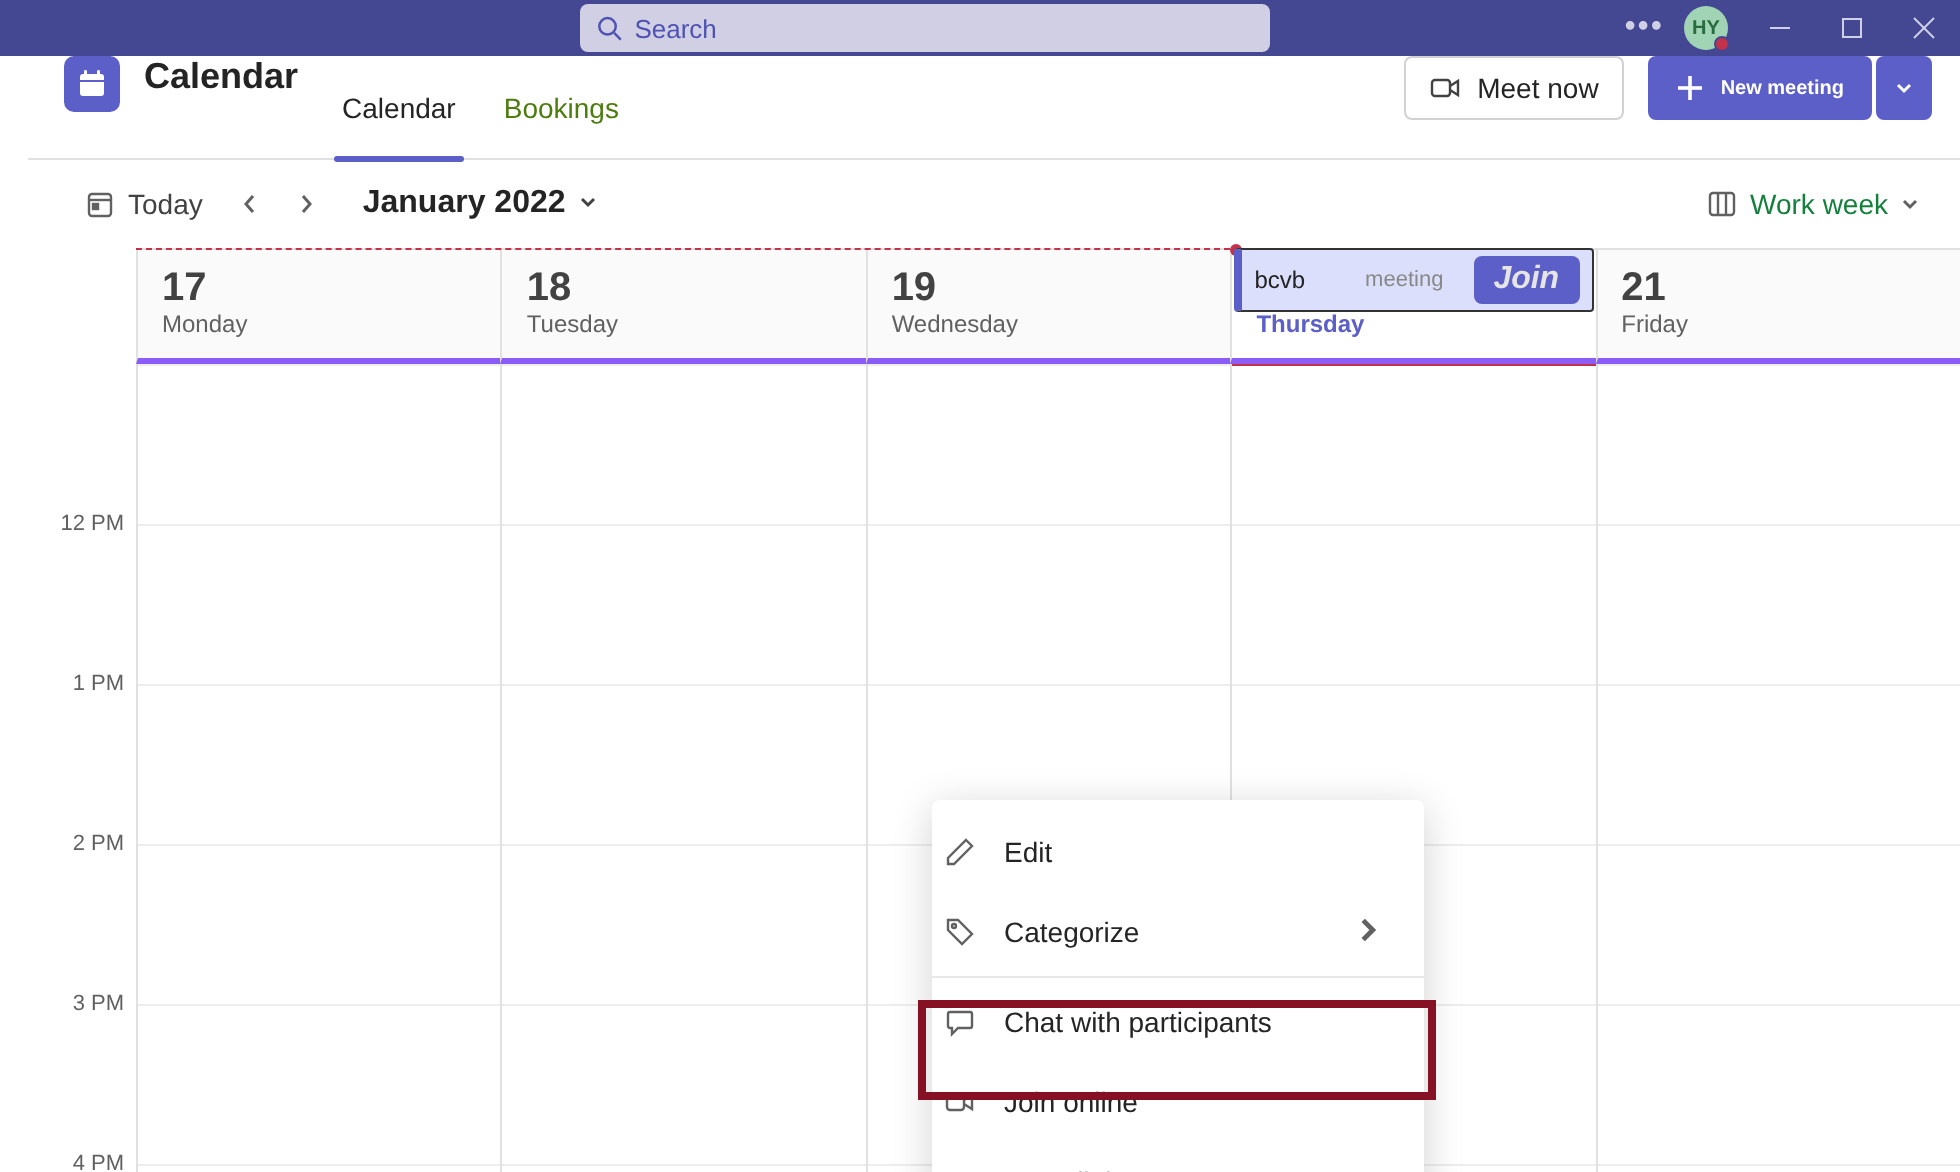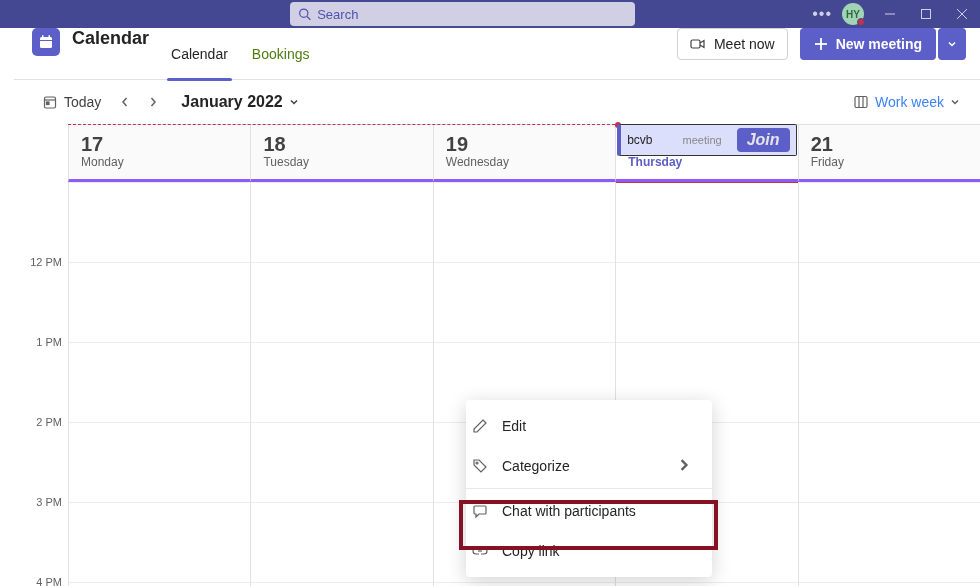--- a/index.html
+++ b/index.html
@@ -24,33 +24,33 @@
   .hdr { height: 52px; display: flex; align-items: flex-start; padding-left: 18px; padding-right: 14px; border-bottom: 1px solid #e1e1e1; }
   .app-icon { width: 28px; height: 28px; background: #5b5fc7; border-radius: 5px; display: flex; align-items: center; justify-content: center; margin-right: 12px; }
   .app-icon svg { width: 16px; height: 16px; fill: #fff; }
   .app-title { font-size: 18px; font-weight: 700; color: #242424; margin-right: 18px; }
   .tab { font-size: 14px; color: #4d7c0f; padding: 0 4px; margin-right: 16px; height: 52px; display: flex; align-items: center; cursor: pointer; }
   .tab.active { color: #242424; position: relative; }
   .tab.active::after { content:""; position:absolute; bottom:-1px; left:0; right:0; height:3px; background:#5b5fc7; border-radius:2px;}
   .hdr-spacer { flex: 1; }
   .btn-meet { height: 32px; border: 1px solid #d1d1d1; border-radius: 4px; background: #fff; display: flex; align-items: center; padding: 0 12px; font-size: 14px; color: #242424; margin-right: 12px; cursor: pointer; }
   .btn-meet svg { width: 16px; height: 16px; margin-right: 8px; }
-  .btn-new { height: 32px; background: #5b5fc7; color: #fff; border-radius: 4px; display: flex; align-items: center; padding: 0 14px; font-size: 14px; font-weight: 600; cursor: pointer; }
+  .btn-new { height: 32px; background: #5b5fc7; color: #fff; border-radius: 4px; display: flex; align-items: center; padding: 0 14px; font-size: 10px; font-weight: 600; cursor: pointer; }
   .btn-new svg { width: 14px; height: 14px; margin-right: 8px; stroke: #fff; }
   .btn-new-dd { height: 32px; width: 28px; background: #5b5fc7; color: #fff; border-radius: 4px; margin-left: 2px; display: flex; align-items: center; justify-content: center; cursor: pointer; }
 
   
   .toolbar { height: 44px; display: flex; align-items: center; padding-left: 28px; padding-right: 14px; }
   .today-btn { display: flex; align-items: center; color: #424242; font-size: 14px; margin-right: 10px; cursor:pointer;}
   .today-btn svg { width: 16px; height: 16px; margin-right: 6px; }
   .nav-arrow { width: 28px; height: 28px; display: flex; align-items: center; justify-content: center; color: #616161; cursor:pointer;}
   .month-lbl { font-size: 16px; font-weight: 700; color: #242424; margin-left: 14px; display:flex; align-items:center; cursor:pointer;}
   .month-lbl .chev { margin-left: 6px; }
   .toolbar-spacer { flex: 1; }
-  .ww-btn { display: flex; align-items: center; color: #3b82f6; font-size: 14px; cursor:pointer;text-align:right;}
+  .ww-btn { display: flex; align-items: center; color: #15803d; font-size: 14px; cursor:pointer;text-align:right;}
   .ww-btn svg { width: 16px; height: 16px; margin-right: 6px; }
   .ww-btn .chev { margin-left: 6px; }
 
   
   .cal-wrap { position: absolute; top: 96px; left: 0; right: 0; bottom: 0; }
   .time-col { position: absolute; left: 0; top: 58px; width: 54px; }
   .time-lbl { position: absolute; right: 6px; font-size: 11px; color: #616161; transform: translateY(-50%); }
   .day-hdr-row { position: absolute; left: 54px; right: 0; top: 0; height: 58px; display: flex; }
   .day-hdr { flex: 1; border-left: 1px solid #e1e1e1; border-top: 1px solid #e1e1e1; border-bottom: 3px solid #8b5cf6; padding: 8px 12px 0 12px; background:#fafafa;}
   .day-hdr.today { background: #fff; }
@@ -276,20 +276,27 @@
   </div>
   <div class="ctx-sep"></div>
   <div class="ctx-item">
     <svg viewBox="0 0 16 16" stroke-width="1.2">
         <path d="M3 3 H13 A1 1 0 0 1 14 4 V10 A1 1 0 0 1 13 11 H7 L4 14 V11 H3 A1 1 0 0 1 2 10 V4 A1 1 0 0 1 3 3 Z"></path>
       </svg>
     <span>Chat with participants</span>
   </div>
   <div class="ctx-item">
     <svg viewBox="0 0 16 16" stroke-width="1.2">
+        <rect x="1.5" y="4" width="8.5" height="8" rx="1.5"></rect>
+        <path d="M10 7 L14 4.5 V11.5 L10 9"></path>
+      </svg>
+    <span>Join online</span>
+  </div>
+  <div class="ctx-item">
+    <svg viewBox="0 0 16 16" stroke-width="1.2">
         <path d="M6 8 H10"></path>
         <path d="M7 5 H4 A3 3 0 0 0 4 11 H7"></path>
         <path d="M9 5 H12 A3 3 0 0 1 12 11 H9"></path>
       </svg>
     <span>Copy link</span>
   </div>
 
 </div>
 
 <div style="position:absolute; left:459px; top:588px; width:259px; height:50px; border:4px solid #861125; z-index:11; pointer-events:none; transform:translateY(-88px);"></div>

